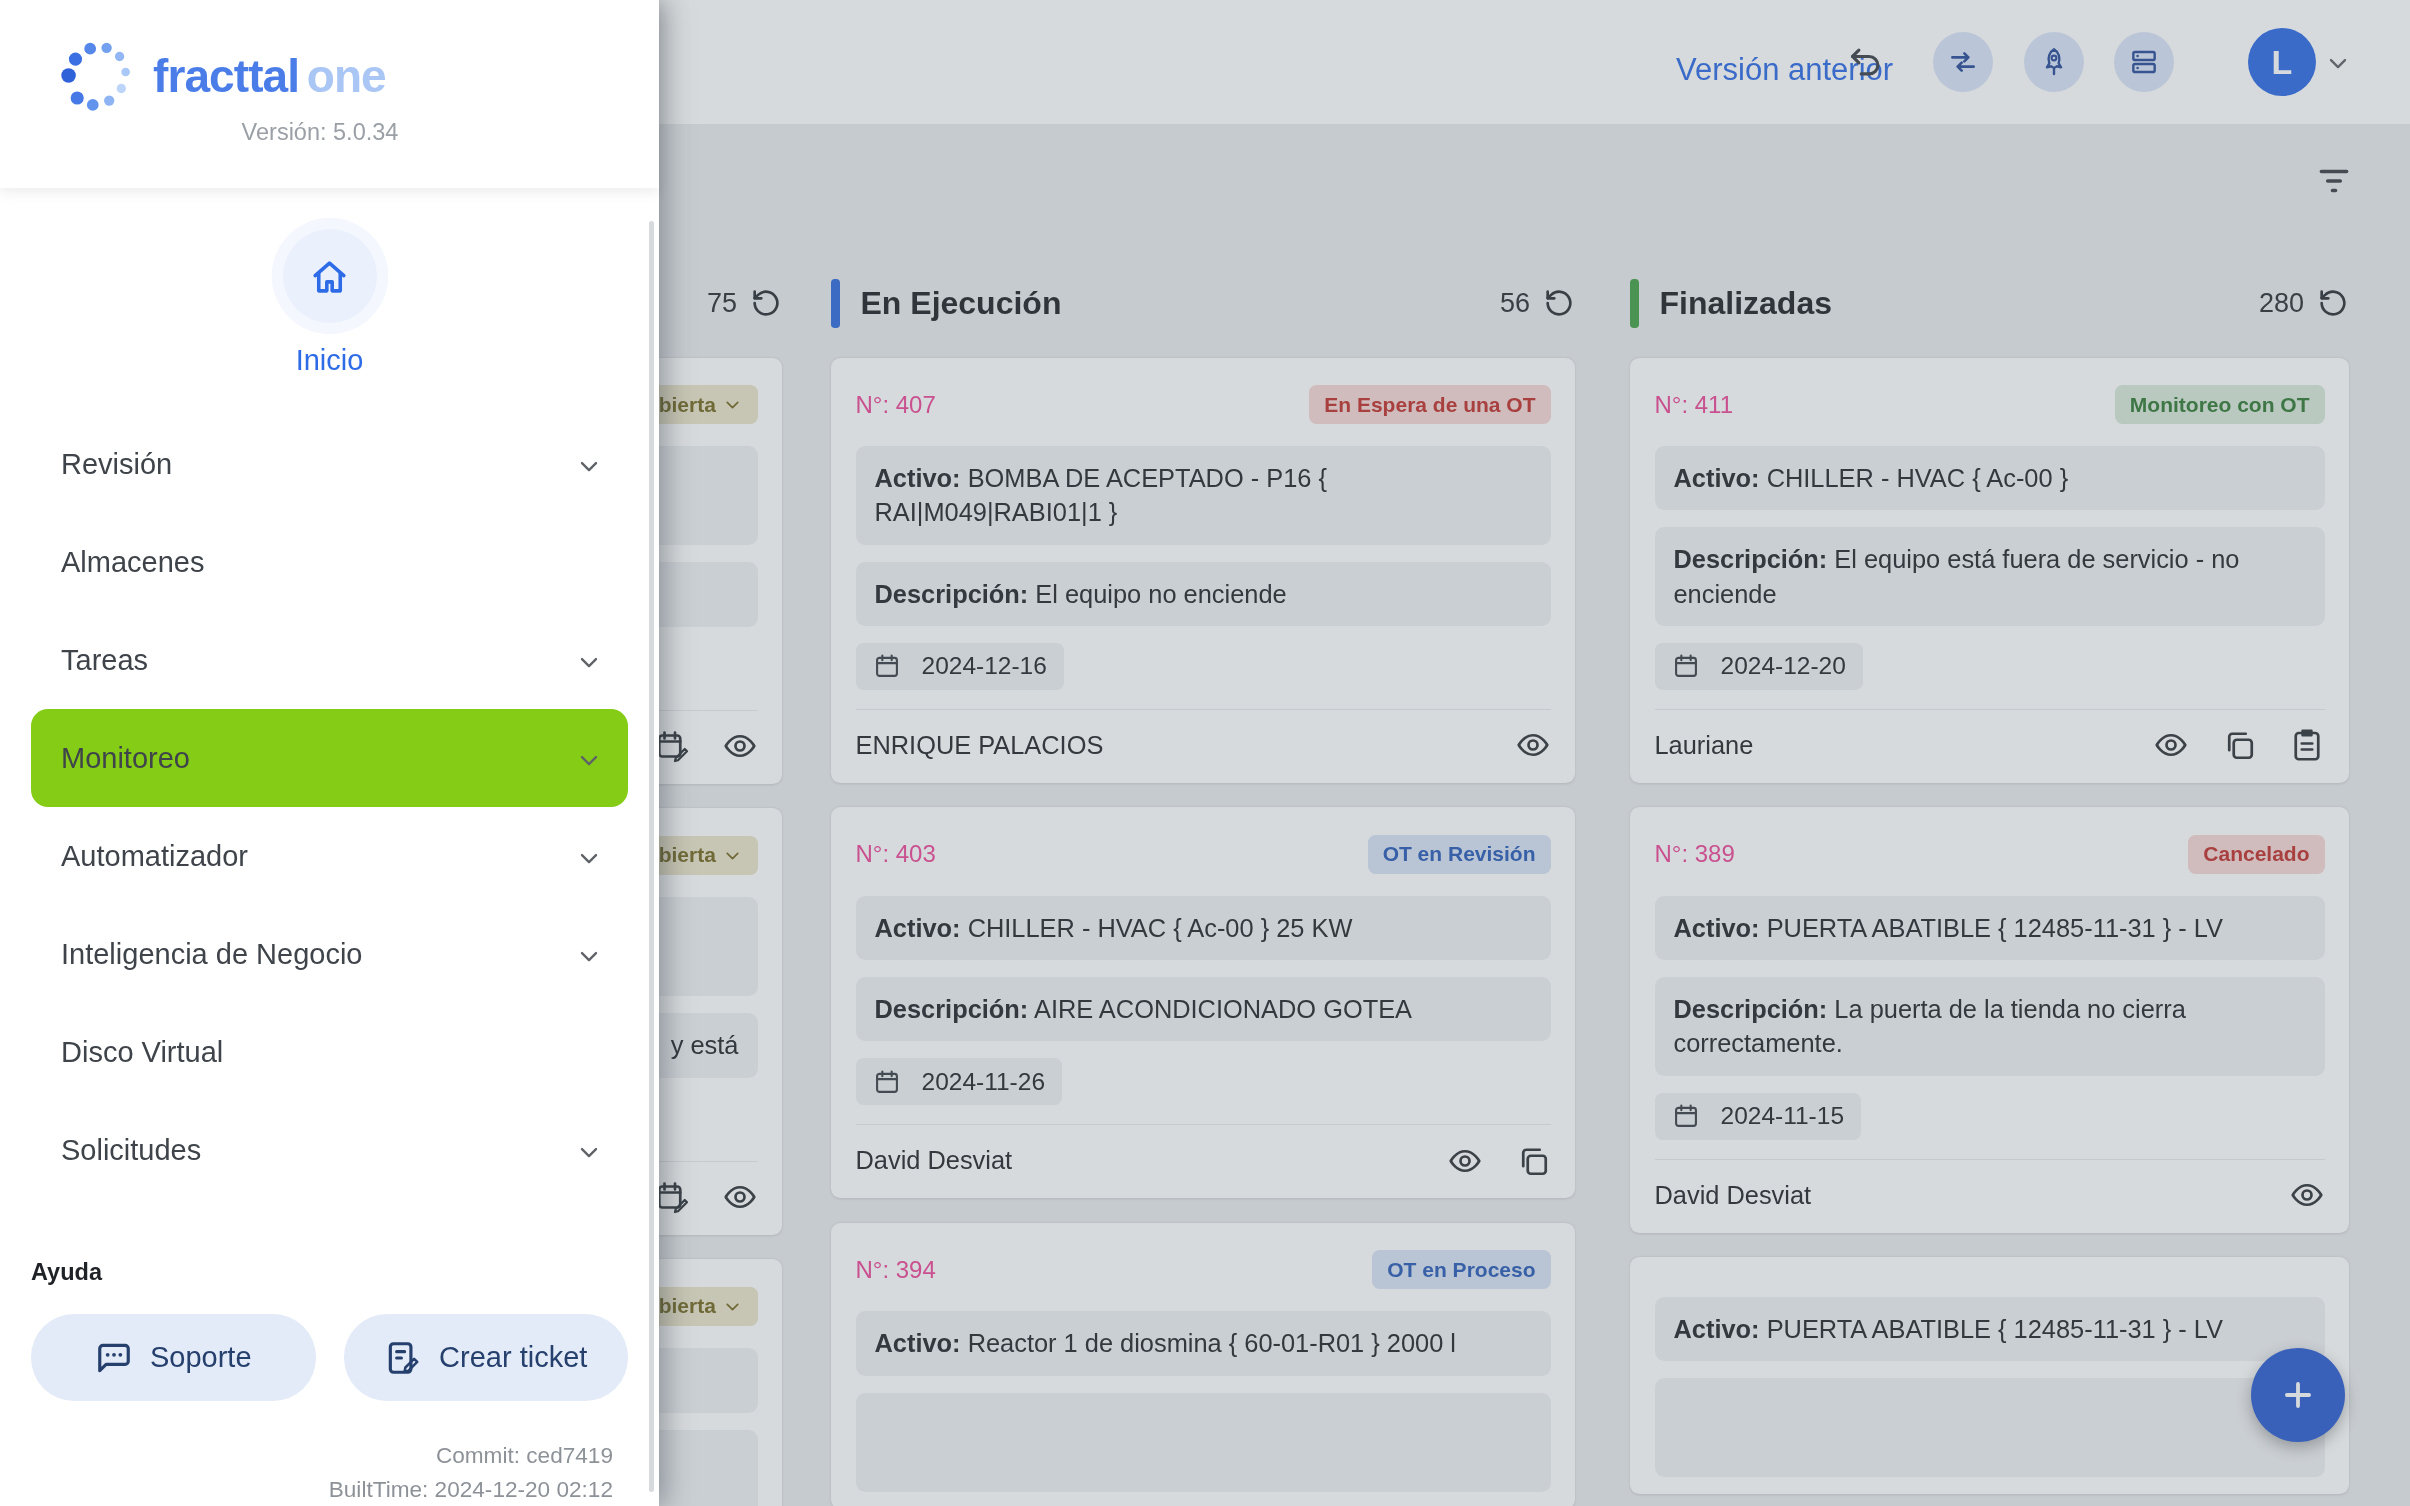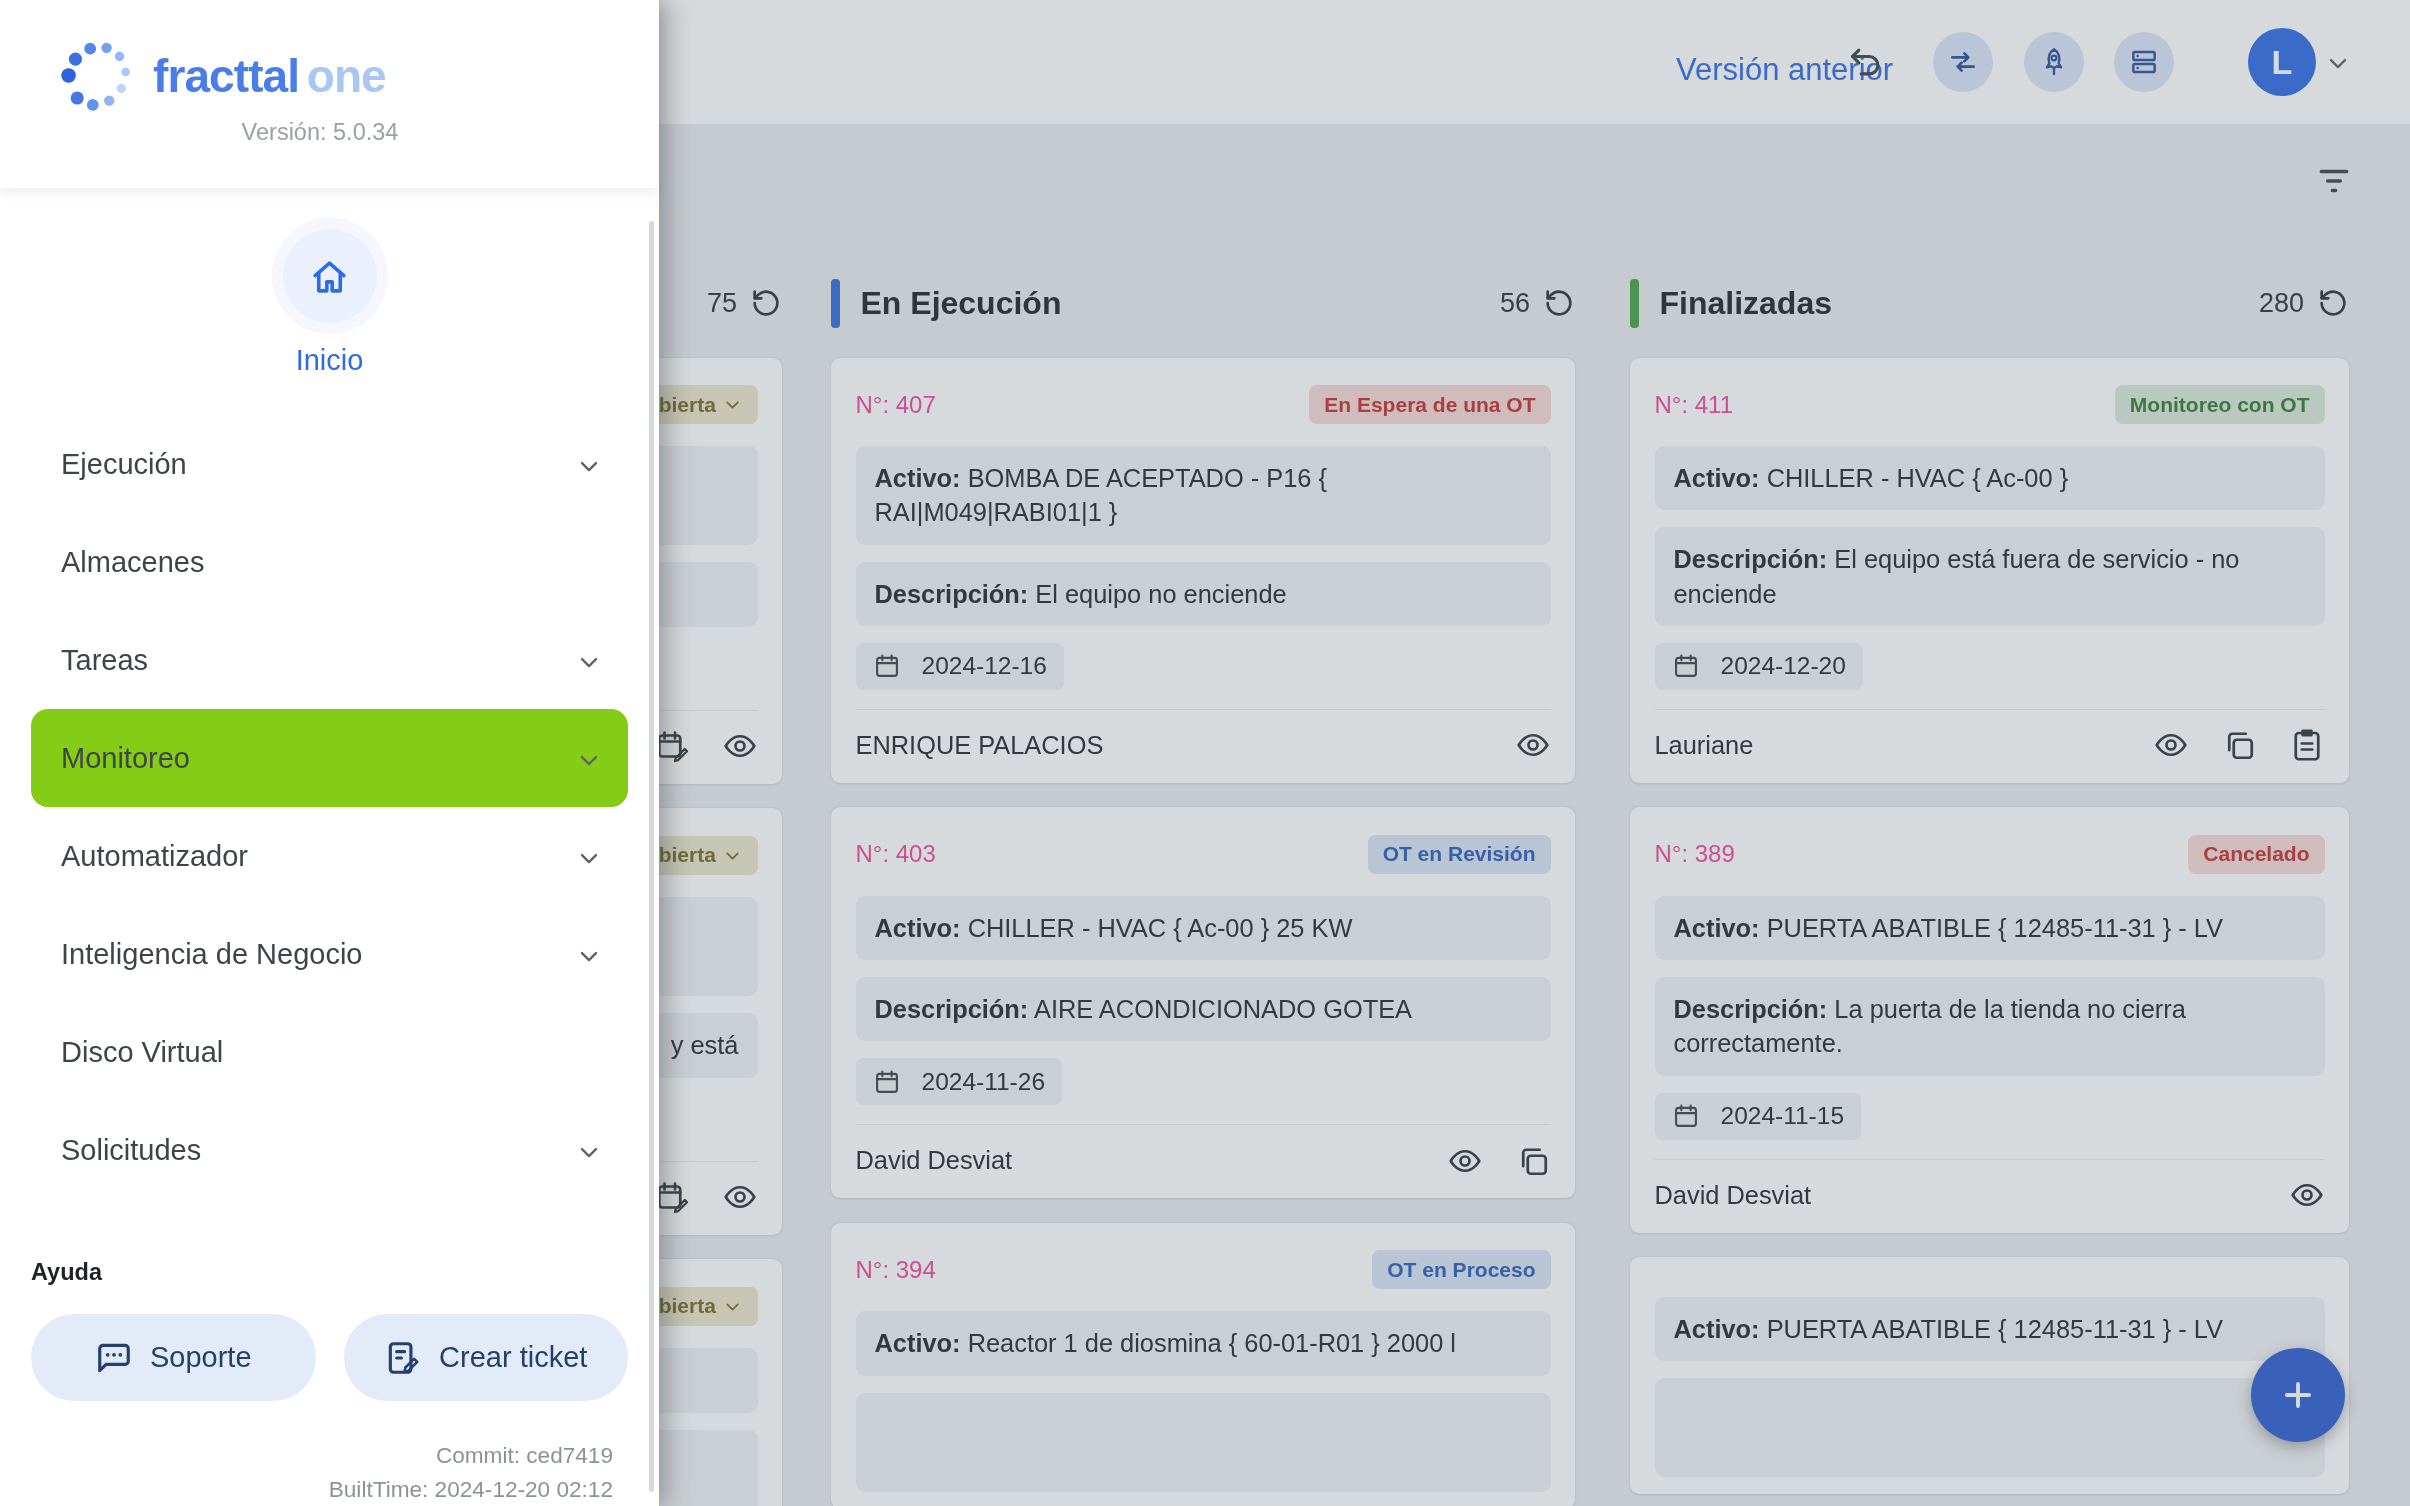--- a/index.html
+++ b/index.html
@@ -473,21 +473,21 @@
       <div class="home-wrap">
         <div class="home-btn">
             <svg viewBox="0 0 46 46" width="43" height="43">
               <use href="#i-home"></use>
             </svg>
           </div>
         <div class="home-label">Inicio</div>
       </div>
       <nav class="menu">
         <div class="mi">
-          <span>Ejecución</span>
+          <span>Revisión</span>
           <span class="chev"><svg class="ic ic-30" viewBox="0 0 30 30" width="28" height="28">
                 <use href="#i-chev"></use>
               </svg></span>
         </div>
         <div class="mi">
           <span>Almacenes</span>
         </div>
         <div class="mi">
           <span>Tareas</span>
           <span class="chev"><svg class="ic ic-30" viewBox="0 0 30 30" width="28" height="28">

